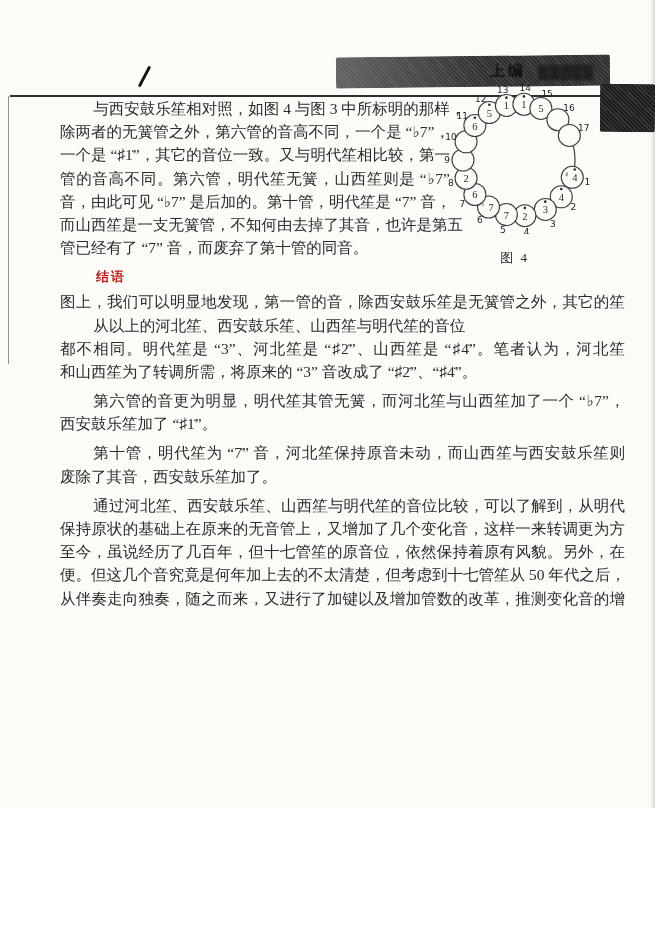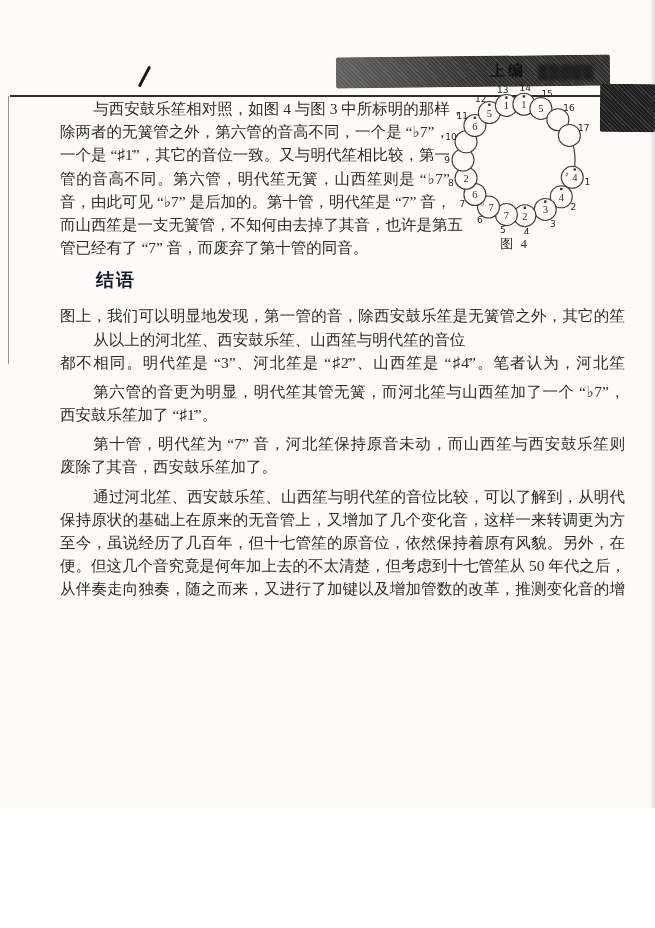--- a/index.html
+++ b/index.html
@@ -45,29 +45,29 @@
   .line{
     font-size:15.5px;line-height:23.2px;height:23.2px;
     text-align:justify;text-align-last:justify;
     white-space:nowrap;overflow:visible;
   }
   .line.last,.line.nj{text-align-last:left;white-space:normal;}
   .line.first{text-indent:2.15em;}
   #paras-before{width:390px;}
   h2.section-heading{
     font-family:"Liberation Sans","DejaVu Sans",sans-serif;
-    font-size:18px;font-weight:600;letter-spacing:2px;
-    margin:9px 0 12px 0;padding-left:36px;color:#0f172a;
+    font-size:13px;font-weight:600;letter-spacing:2px;
+    margin:9px 0 4px 0;padding-left:36px;color:#b91c1c;
   }
   
   figure.fig{position:absolute;top:-13px;right:0;width:195px;margin:0;}
   figure.fig svg{display:block;}
   figcaption{
     text-align:center;padding-right:26px;font-size:13px;color:#2b2b2b;
-    letter-spacing:2px;margin-top:1px;
+    letter-spacing:2px;margin-top:15px;
   }
   
   .watermark{
     position:absolute;left:490px;top:896px;
     font-family:"Liberation Sans","DejaVu Sans",sans-serif;
     font-size:16.5px;letter-spacing:1.5px;white-space:nowrap;
   }
   .watermark .wm-name{color:#9b948c;margin-left:20px;}
   .watermark .wm-url{color:#cf9070;margin-left:7px;letter-spacing:.5px;}
 </style>
@@ -100,20 +100,21 @@
         </div>
       </section>
 
     <h2 class="section-heading">结语</h2>
 
     <section id="paras-after">
         <div class="para">
           <div class="line">图上，我们可以明显地发现，第一管的音，除西安鼓乐笙是无簧管之外，其它的笙</div>
           <div class="line first nj">从以上的河北笙、西安鼓乐笙、山西笙与明代笙的音位</div>
           <div class="line">都不相同。明代笙是 “3”、河北笙是 “♯2̇”、山西笙是 “♯4̇”。笔者认为，河北笙</div>
+          <div class="line last">和山西笙为了转调所需，将原来的 “3” 音改成了 “♯2̇”、“♯4̇”。</div>
         </div>
         <div class="para">
           <div class="line first">第六管的音更为明显，明代笙其管无簧，而河北笙与山西笙加了一个 “♭7”，</div>
           <div class="line last">西安鼓乐笙加了 “♯1̇”。</div>
         </div>
         <div class="para">
           <div class="line first">第十管，明代笙为 “7̇” 音，河北笙保持原音未动，而山西笙与西安鼓乐笙则</div>
           <div class="line last">废除了其音，西安鼓乐笙加了。</div>
         </div>
         <div class="para">

